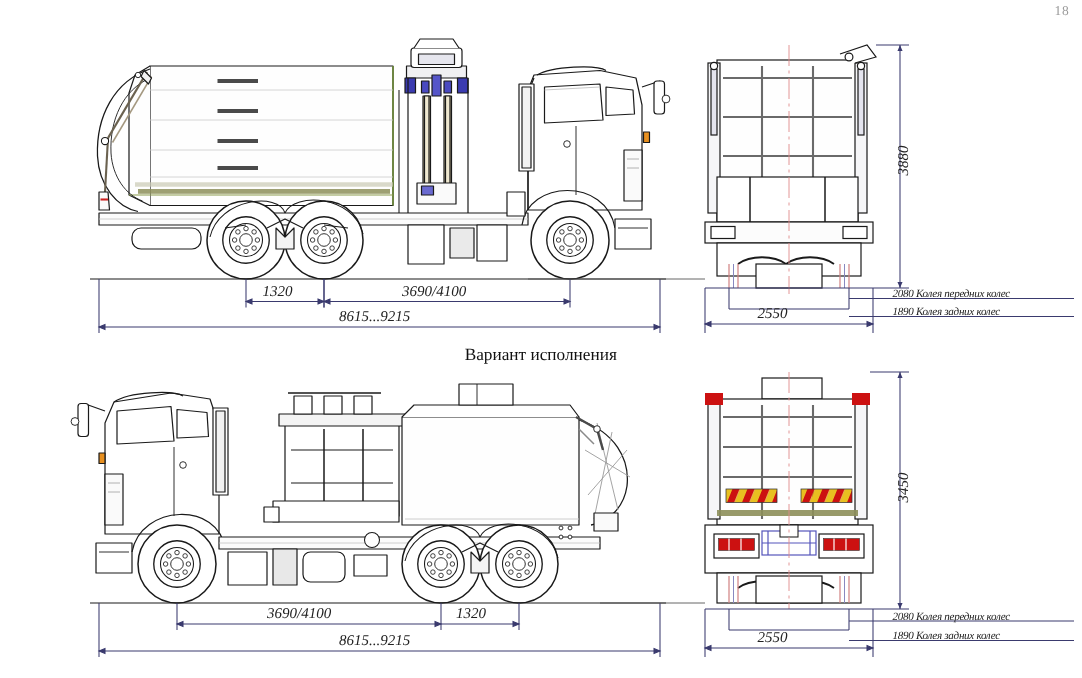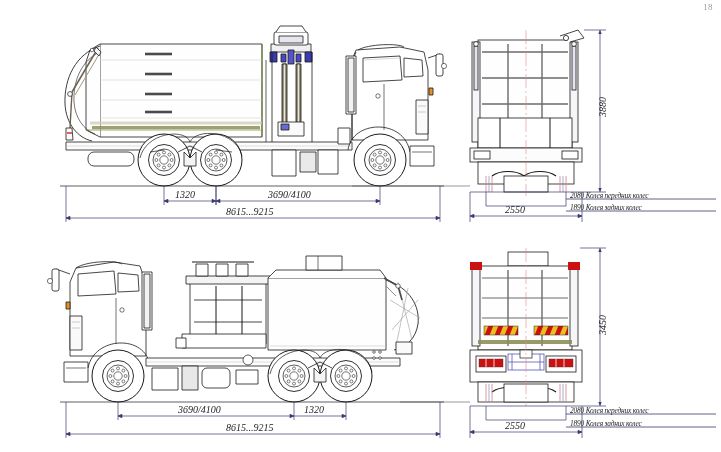--- a/index.html
+++ b/index.html
@@ -6,21 +6,21 @@
   body{width:721px;height:452px;overflow:hidden;
        font-family:"Liberation Serif",serif;color:#1a1a1a;position:relative;}
   #page{position:absolute;inset:0;width:721px;height:452px;}
   .pg-num{position:absolute;right:8px;top:2px;font-size:9px;color:#9a9a9a;
           font-family:"Liberation Serif",serif;letter-spacing:.5px;}
   .caption{position:absolute;left:0;right:0;text-align:center;
            font-family:"Liberation Serif",serif;font-size:11.5px;color:#111;}
   .dimtxt{position:absolute;font-family:"Liberation Serif",serif;
           font-style:italic;font-size:10px;color:#222;white-space:nowrap;
           transform-origin:left top;}
-  .dimtxt.small{font-size:7.4px;letter-spacing:-.2px;}
+  .dimtxt.small{font-size:7.4px;letter-spacing:-.2px;margin-left:25px;}
   .vert{transform:rotate(-90deg);transform-origin:left top;}
   svg{position:absolute;left:0;top:0;display:block;}
 </style>
 </head>
 <body>
 
 <div id="page">
 
   <div class="pg-num">18</div>
 
@@ -457,20 +457,21 @@
       <line x1="486" y1="406" x2="486" y2="420"></line>
       <line x1="566" y1="406" x2="566" y2="420"></line>
       <line x1="486" y1="420" x2="566" y2="420"></line>
       <line x1="566" y1="414" x2="716" y2="414" stroke-width="0.8"></line>
       <line x1="566" y1="427" x2="716" y2="427" stroke-width="0.8"></line>
 
       <line x1="400" y1="402" x2="470" y2="402" stroke="#555" stroke-width="0.6"></line>
     </g>
   </svg>
 
+  <div class="caption" style="top:231px;">Вариант исполнения</div>
 
   <div class="dimtxt" style="left:175px;top:189px;">1320</div>
   <div class="dimtxt" style="left:268px;top:189px;">3690/4100</div>
   <div class="dimtxt" style="left:226px;top:206px;">8615...9215</div>
   <div class="dimtxt vert" style="left:597px;top:117px;">3880</div>
   <div class="dimtxt" style="left:505px;top:204px;">2550</div>
   <div class="dimtxt small" style="left:570px;top:191px;">2080 Колея передних колес</div>
   <div class="dimtxt small" style="left:570px;top:203px;">1890 Колея задних колес</div>
 
   <div class="dimtxt" style="left:178px;top:404px;">3690/4100</div>

